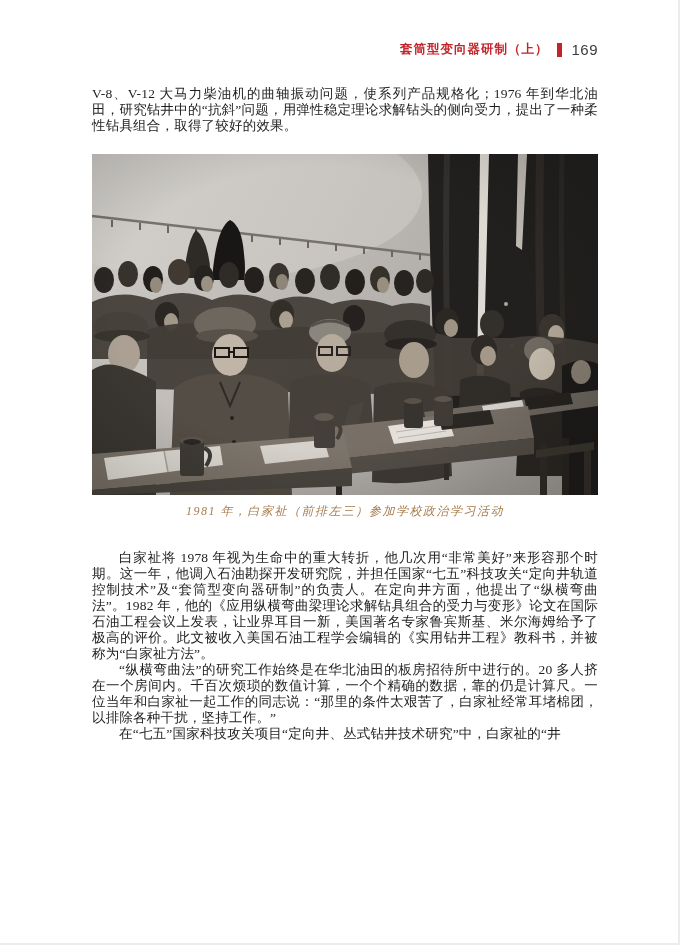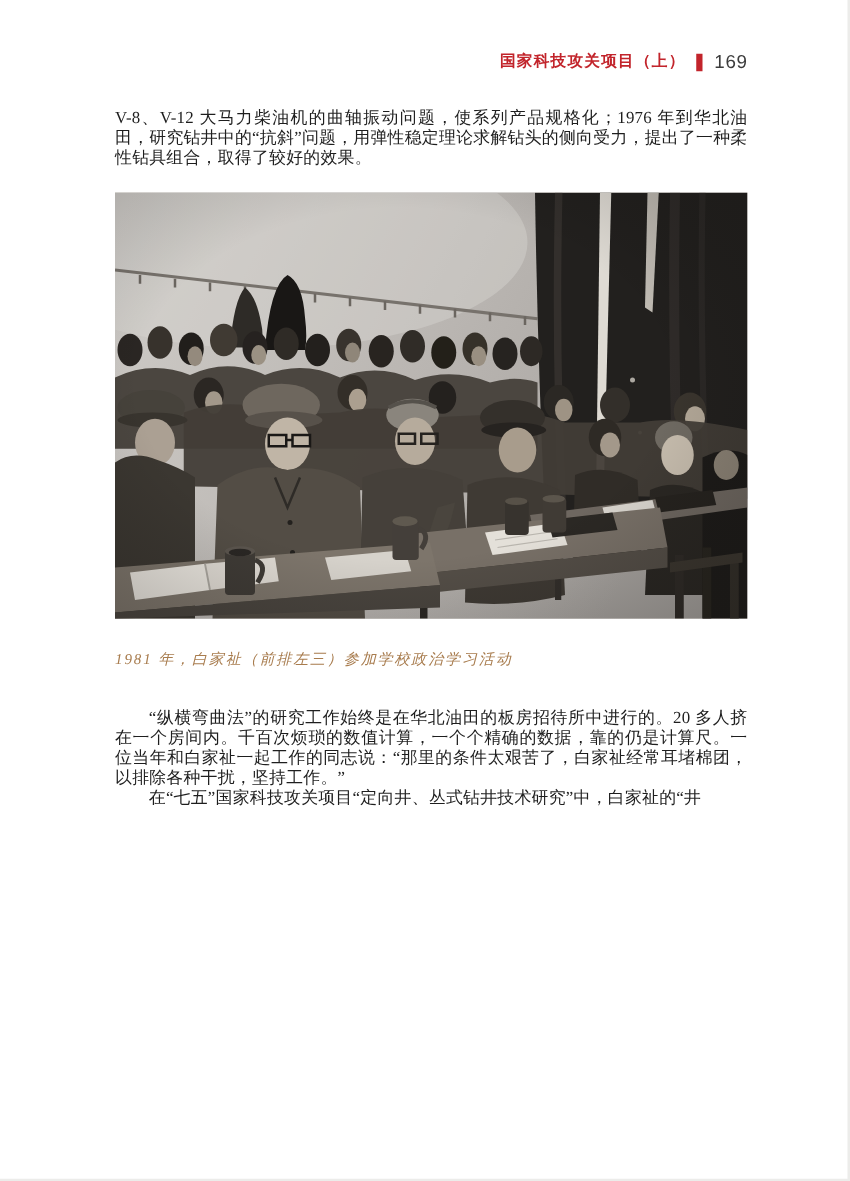--- a/index.html
+++ b/index.html
@@ -35,33 +35,33 @@
     margin:0;font-size:13.5px;line-height:16px;color:#1e1e1e;
     text-align:justify;text-indent:2em;letter-spacing:0.2px;
   }
   .para.first{text-indent:0;}
   figure{margin:20px 0 30px 0;}
   .photo-frame{
     width:506px;height:341px;overflow:hidden;background:#b5b1ad;
   }
   .photo-frame svg{display:block;}
   figcaption{
-    margin-top:24px;
+    margin-top:8px;text-align:center;
     color:var(--caption-brown,#a87c4e);
     font-size:12px;font-style:italic;letter-spacing:1.5px;
     font-family:"Liberation Serif","DejaVu Serif",serif;
   }
 </style>
 </head>
 <body>
 
 <div class="page">
 
   <header class="page-header">
-    <span class="book-title">国家科技攻关项目（上）</span>
+    <span class="book-title">套筒型变向器研制（上）</span>
     <span class="divider-bar"></span>
     <span class="page-number">169</span>
   </header>
 
   <main class="content">
 
     <p class="para first">V-8、V-12 大马力柴油机的曲轴振动问题，使系列产品规格化；1976 年到华北油田，研究钻井中的“抗斜”问题，用弹性稳定理论求解钻头的侧向受力，提出了一种柔性钻具组合，取得了较好的效果。</p>
 
     <figure>
       <div class="photo-frame">
@@ -245,17 +245,18 @@
             <rect x="492" y="296" width="7" height="45" fill="#332f29"></rect>
             <polygon points="444,296 502,288 502,296 444,304" fill="#3b362f"></polygon>
           </g>
 
           <rect x="0" y="0" width="506" height="341" fill="url(#vig)"></rect>
         </svg>
       </div>
       <figcaption>1981 年，白家祉（前排左三）参加学校政治学习活动</figcaption>
     </figure>
 
+    <p class="para">白家祉将 1978 年视为生命中的重大转折，他几次用“非常美好”来形容那个时期。这一年，他调入石油勘探开发研究院，并担任国家“七五”科技攻关“定向井轨道控制技术”及“套筒型变向器研制”的负责人。在定向井方面，他提出了“纵横弯曲法”。1982 年，他的《应用纵横弯曲梁理论求解钻具组合的受力与变形》论文在国际石油工程会议上发表，让业界耳目一新，美国著名专家鲁宾斯基、米尔海姆给予了极高的评价。此文被收入美国石油工程学会编辑的《实用钻井工程》教科书，并被称为“白家祉方法”。</p>
     <p class="para">“纵横弯曲法”的研究工作始终是在华北油田的板房招待所中进行的。20 多人挤在一个房间内。千百次烦琐的数值计算，一个个精确的数据，靠的仍是计算尺。一位当年和白家祉一起工作的同志说：“那里的条件太艰苦了，白家祉经常耳堵棉团，以排除各种干扰，坚持工作。”</p>
     <p class="para">在“七五”国家科技攻关项目“定向井、丛式钻井技术研究”中，白家祉的“井</p>
 
   </main>
 </div>
 
 </body></html>

